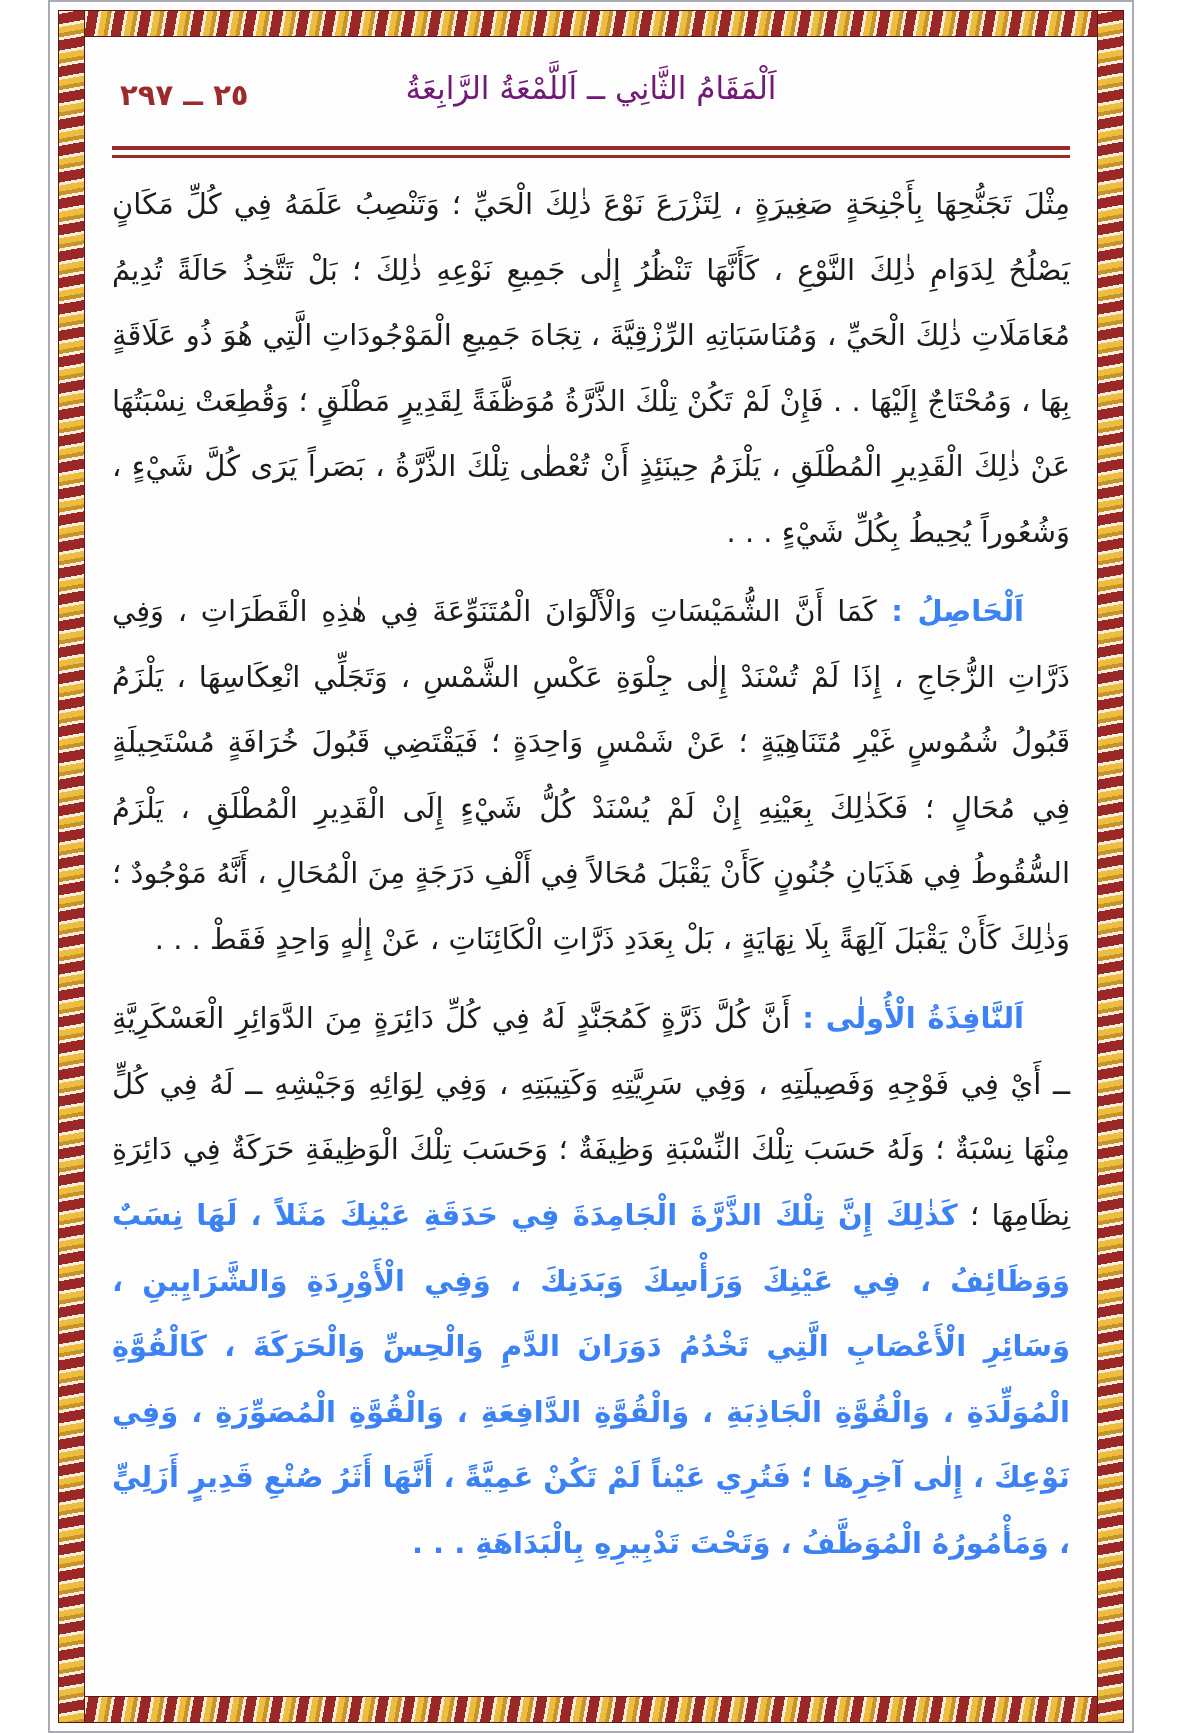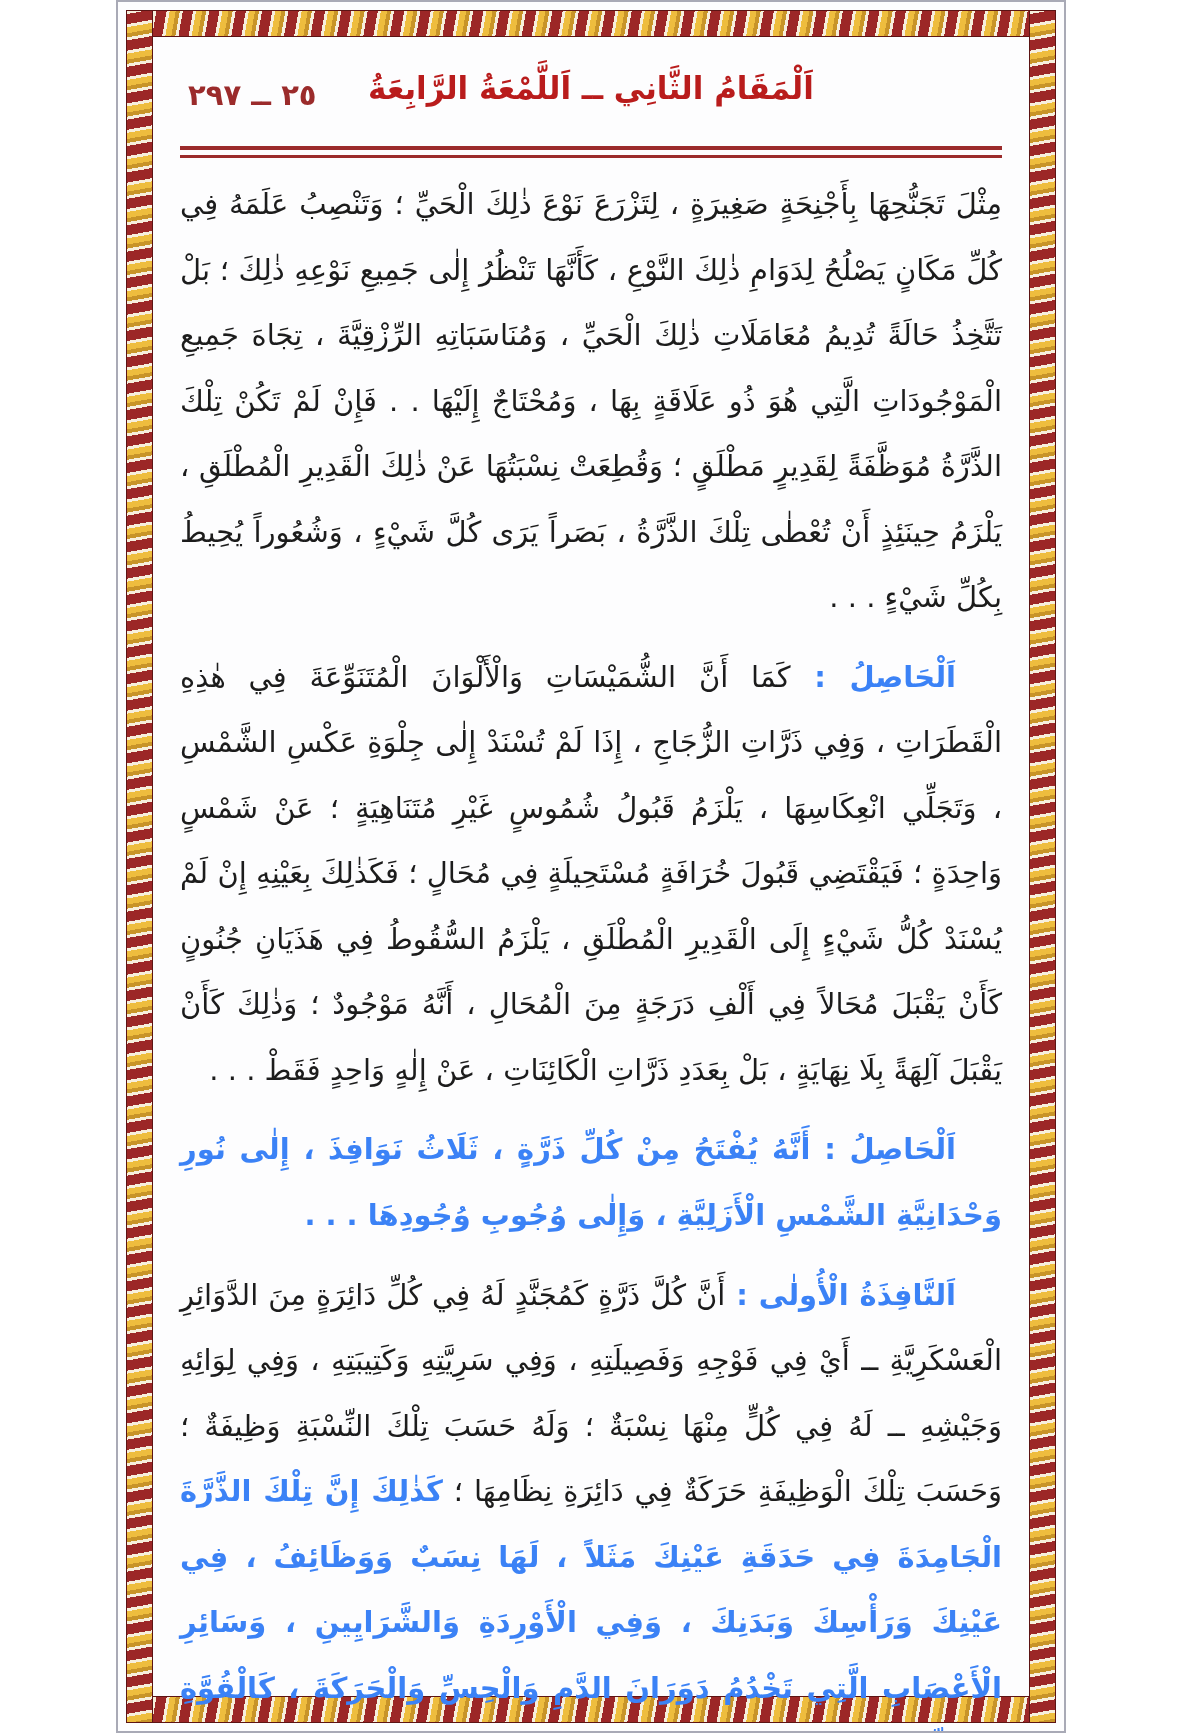--- a/index.html
+++ b/index.html
@@ -1,18 +1,18 @@
 <!DOCTYPE html>
 <html lang="ar" dir="rtl"><head>
 <meta charset="utf-8">
 <style>
   html,body { margin:0; padding:0; background:#ffffff; }
   .page {
     position:relative;
-    width:950px; height:1733px;
+    width:1086px; height:1733px;
     margin:0 auto;
     background:#fdfdfe;
     font-family:"DejaVu Sans", sans-serif;
     overflow:hidden;
     box-sizing:border-box;
     border:2px solid #a9aab6;
   }
   
   .band { position:absolute; box-sizing:border-box; border:1px solid #5c1414; }
   .band-h {
@@ -33,22 +33,22 @@
   .band-right { right:8px; }
 
   .content {
     position:absolute;
     top:52px; right:62px; left:62px; bottom:48px;
     direction:rtl;
   }
   .header { position:relative; height:76px; }
   .title {
     text-align:center;
-    color:#b91c1c;
-    font-weight:bold;
+    color:#701a75;
+    font-weight:normal;
     font-size:31px;
     padding-top:16px;
   }
   .page-number {
     position:absolute;
     left:8px; top:24px;
     color:#9b2b2b;
     font-weight:bold;
     font-size:29px;
     direction:rtl;
@@ -89,18 +89,17 @@
       <div class="page-number">٢٥ ــ ٢٩٧</div>
       <div class="title">اَلْمَقَامُ الثَّانِي ــ اَللَّمْعَةُ الرَّابِعَةُ</div>
     </div>
 
     <div class="rules"></div>
 
     <p class="para"><span class="seg-black">مِثْلَ تَجَنُّحِهَا بِأَجْنِحَةٍ صَغِيرَةٍ ، لِتَزْرَعَ نَوْعَ ذٰلِكَ الْحَيِّ ؛ وَتَنْصِبُ عَلَمَهُ فِي كُلِّ مَكَانٍ يَصْلُحُ لِدَوَامِ ذٰلِكَ النَّوْعِ ، كَأَنَّهَا تَنْظُرُ إِلٰى جَمِيعِ نَوْعِهِ ذٰلِكَ ؛ بَلْ تَتَّخِذُ حَالَةً تُدِيمُ مُعَامَلَاتِ ذٰلِكَ الْحَيِّ ، وَمُنَاسَبَاتِهِ الرِّزْقِيَّةَ ، تِجَاهَ جَمِيعِ الْمَوْجُودَاتِ الَّتِي هُوَ ذُو عَلَاقَةٍ بِهَا ، وَمُحْتَاجٌ إِلَيْهَا . . فَإِنْ لَمْ تَكُنْ تِلْكَ الذَّرَّةُ مُوَظَّفَةً لِقَدِيرٍ مَطْلَقٍ ؛ وَقُطِعَتْ نِسْبَتُهَا عَنْ ذٰلِكَ الْقَدِيرِ الْمُطْلَقِ ، يَلْزَمُ حِينَئِذٍ أَنْ تُعْطٰى تِلْكَ الذَّرَّةُ ، بَصَراً يَرَى كُلَّ شَيْءٍ ، وَشُعُوراً يُحِيطُ بِكُلِّ شَيْءٍ . . .</span></p>
 
     <p class="para indent"><span class="seg-lead">اَلْحَاصِلُ : </span><span class="seg-black">كَمَا أَنَّ الشُّمَيْسَاتِ وَالْأَلْوَانَ الْمُتَنَوِّعَةَ فِي هٰذِهِ الْقَطَرَاتِ ، وَفِي ذَرَّاتِ الزُّجَاجِ ، إِذَا لَمْ تُسْنَدْ إِلٰى جِلْوَةِ عَكْسِ الشَّمْسِ ، وَتَجَلِّي انْعِكَاسِهَا ، يَلْزَمُ قَبُولُ شُمُوسٍ غَيْرِ مُتَنَاهِيَةٍ ؛ عَنْ شَمْسٍ وَاحِدَةٍ ؛ فَيَقْتَضِي قَبُولَ خُرَافَةٍ مُسْتَحِيلَةٍ فِي مُحَالٍ ؛ فَكَذٰلِكَ بِعَيْنِهِ إِنْ لَمْ يُسْنَدْ كُلُّ شَيْءٍ إِلَى الْقَدِيرِ الْمُطْلَقِ ، يَلْزَمُ السُّقُوطُ فِي هَذَيَانِ جُنُونٍ كَأَنْ يَقْبَلَ مُحَالاً فِي أَلْفِ دَرَجَةٍ مِنَ الْمُحَالِ ، أَنَّهُ مَوْجُودٌ ؛ وَذٰلِكَ كَأَنْ يَقْبَلَ آلِهَةً بِلَا نِهَايَةٍ ، بَلْ بِعَدَدِ ذَرَّاتِ الْكَائِنَاتِ ، عَنْ إِلٰهٍ وَاحِدٍ فَقَطْ . . .</span></p>
 
-    <p class="para indent"><span class="seg-red">اَلْحَاصِلُ : أَنَّهُ يُفْتَحُ مِنْ كُلِّ ذَرَّةٍ ، ثَلَاثُ نَوَافِذَ ، إِلٰى نُورِ وَحْدَانِيَّةِ الشَّمْسِ الْأَزَلِيَّةِ ، وَإِلٰى وُجُوبِ وُجُودِهَا . . .</span></p>
 
     <p class="para indent"><span class="seg-lead">اَلنَّافِذَةُ الْأُولٰى : </span><span class="seg-black">أَنَّ كُلَّ ذَرَّةٍ كَمُجَنَّدٍ لَهُ فِي كُلِّ دَائِرَةٍ مِنَ الدَّوَائِرِ الْعَسْكَرِيَّةِ ــ أَيْ فِي فَوْجِهِ وَفَصِيلَتِهِ ، وَفِي سَرِيَّتِهِ وَكَتِيبَتِهِ ، وَفِي لِوَائِهِ وَجَيْشِهِ ــ لَهُ فِي كُلٍّ مِنْهَا نِسْبَةٌ ؛ وَلَهُ حَسَبَ تِلْكَ النِّسْبَةِ وَظِيفَةٌ ؛ وَحَسَبَ تِلْكَ الْوَظِيفَةِ حَرَكَةٌ فِي دَائِرَةِ نِظَامِهَا ؛ </span><span class="seg-red">كَذٰلِكَ إِنَّ تِلْكَ الذَّرَّةَ الْجَامِدَةَ فِي حَدَقَةِ عَيْنِكَ مَثَلاً ، لَهَا نِسَبٌ وَوَظَائِفُ ، فِي عَيْنِكَ وَرَأْسِكَ وَبَدَنِكَ ، وَفِي الْأَوْرِدَةِ وَالشَّرَايِينِ ، وَسَائِرِ الْأَعْصَابِ الَّتِي تَخْدُمُ دَوَرَانَ الدَّمِ وَالْحِسِّ وَالْحَرَكَةَ ، كَالْقُوَّةِ الْمُوَلِّدَةِ ، وَالْقُوَّةِ الْجَاذِبَةِ ، وَالْقُوَّةِ الدَّافِعَةِ ، وَالْقُوَّةِ الْمُصَوِّرَةِ ، وَفِي نَوْعِكَ ، إِلٰى آخِرِهَا ؛ فَتُرِي عَيْناً لَمْ تَكُنْ عَمِيَّةً ، أَنَّهَا أَثَرُ صُنْعِ قَدِيرٍ أَزَلِيٍّ ، وَمَأْمُورُهُ الْمُوَظَّفُ ، وَتَحْتَ تَدْبِيرِهِ بِالْبَدَاهَةِ . . .</span></p>
 
   </div>
 </div>
 
 </body></html>

